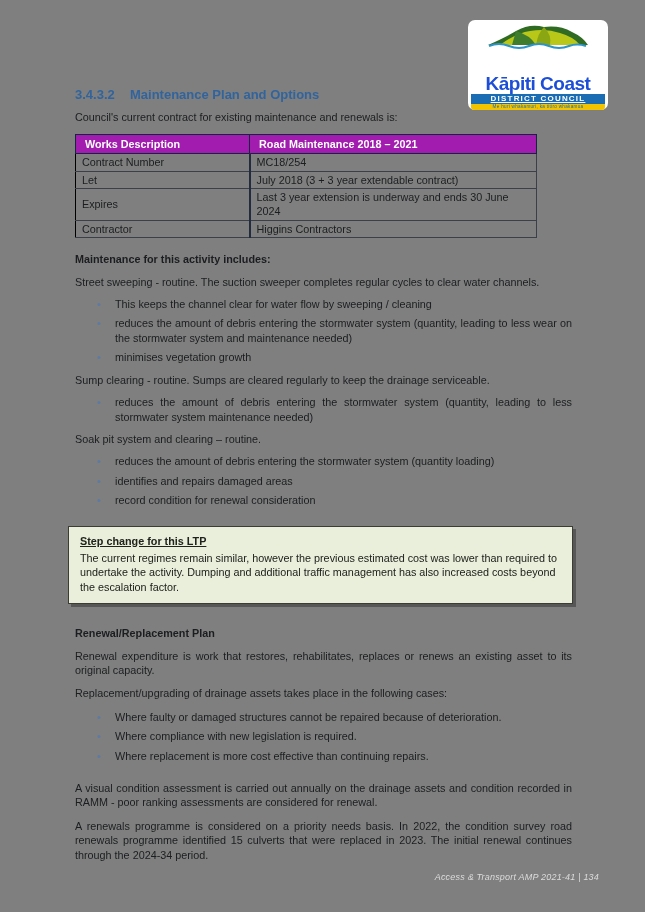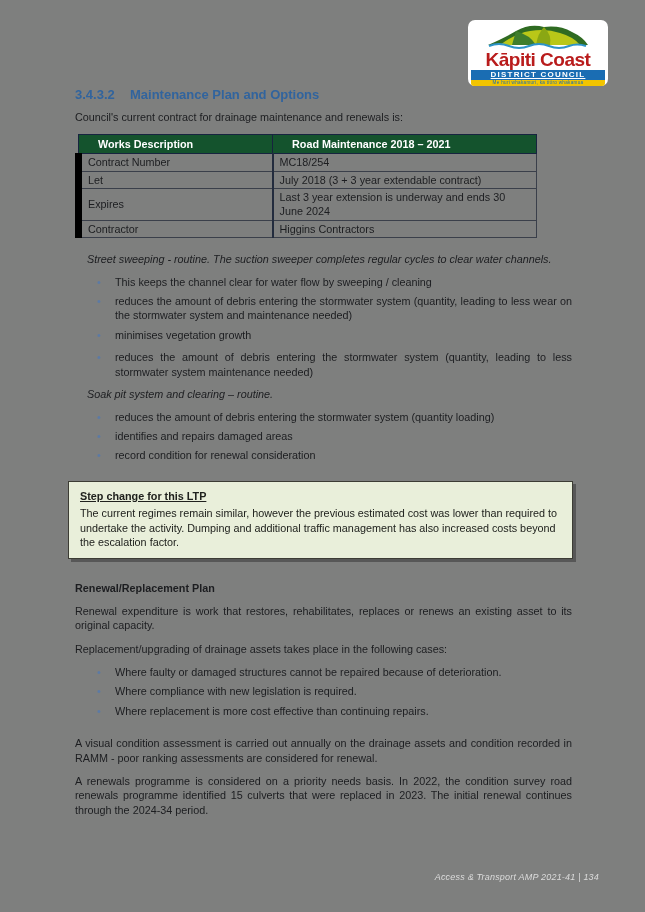--- a/index.html
+++ b/index.html
@@ -20,57 +20,57 @@
   
   .logo{
     position:absolute; top:20px; left:468px; width:140px;
     background:#ffffff; border-radius:7px;
     padding:3px 4px 0 4px; box-sizing:border-box;
     text-align:center;
   }
   .logo-art{height:27px; overflow:hidden;}
   .logo-art svg{display:block; margin:0 auto;}
   .logo-title{
-    color:#b91c1c; font-weight:bold; font-size:19px; line-height:19px;
-    letter-spacing:-0.5px; white-space:nowrap;
+    color:#1d4ed8; font-weight:bold; font-size:19px; line-height:19px;
+    letter-spacing:-0.5px; white-space:nowrap;margin-top:24px;
   }
   .logo-band{
     background:#1a6db3; color:#ffffff; font-weight:bold;
     font-size:8px; line-height:10px; letter-spacing:1.2px;
     margin:1px -1px 0 -1px;
     text-decoration:underline;
   }
   .logo-strip{
     background:#f2c400; color:#1a6db3;
     font-size:4.6px; line-height:6px; letter-spacing:.3px;
     margin:0 -1px; border-radius:0 0 3px 3px;
     white-space:nowrap; overflow:hidden;
   }
   
   .h-blue{
     color:#31649e; font-weight:bold; font-size:13px; margin:0 0 8px 0;
   }
   .h-blue .h-num{display:inline-block; width:55px;}
   p{margin:0 0 9px 0; text-align:justify;}
   .b-head{font-weight:bold; margin:14px 0 8px 0;}
-  .i-line{font-style:italic; margin:8px 0 8px 12px;}
+  .i-line{margin:8px 0 8px 0;}
   
   table.contract{
     border-collapse:collapse; width:462px; margin:6px 0 14px 0;
     font-size:10.8px;
   }
   table.contract th{
-    background:#14532d; color:#ffffff; font-weight:bold; text-align:left;
-    padding:2px 19px; border:1px solid #17243f;
+    background:#a21caf; color:#ffffff; font-weight:bold; text-align:left;
+    padding:2px 9px; border:1px solid #17243f;
   }
   table.contract td{
     padding:1px 6px; border:1px solid #3a3f4a;
     border-left:2px solid #232c3e;
   }
-  table.contract td.lbl{border-left:7px solid #000000;margin-top:40px;}
+  table.contract td.lbl{border-left:1px solid #000000;margin-top:40px;}
   
   ul.blts{margin:4px 0 8px 0; padding:0; list-style:none;}
   ul.blts li{
     position:relative; padding-left:40px; margin:0 0 5px 0; text-align:justify;
   }
   ul.blts li::before{
     content:"•"; position:absolute; left:22px; top:0;
     color:#5b7aa6; font-size:11px;
   }
   
@@ -108,21 +108,21 @@
   <div class="logo-band">DISTRICT COUNCIL</div>
   <div class="logo-strip">Me huri whakamuri, ka titiro whakamua</div>
 </div>
 
 <div class="doc">
 
   <div class="h-blue">
     <span class="h-num">3.4.3.2</span><span>Maintenance Plan and Options</span>
   </div>
 
-  <p>Council's current contract for drainage maintenance and renewals is:</p>
+  <p>Council's current contract for existing maintenance and renewals is:</p>
 
   <table class="contract">
     <thead>
       <tr>
         <th style="width:155px">Works Description</th>
         <th>Road Maintenance 2018 – 2021</th>
       </tr>
     </thead>
     <tbody>
       <tr>
@@ -137,28 +137,30 @@
         <td class="lbl">Expires</td>
         <td>Last 3 year extension is underway and ends 30 June 2024</td>
       </tr>
       <tr>
         <td class="lbl">Contractor</td>
         <td>Higgins Contractors</td>
       </tr>
     </tbody>
   </table>
 
+  <div class="b-head">Maintenance for this activity includes:</div>
 
   <div class="i-line">Street sweeping - routine.  The suction sweeper completes regular cycles to clear water channels.</div>
   <ul class="blts">
     <li>This keeps the channel clear for water flow by sweeping / cleaning</li>
     <li>reduces the amount of debris entering the stormwater system (quantity, leading to less wear on the stormwater system and maintenance needed)</li>
     <li>minimises vegetation growth</li>
   </ul>
 
+  <div class="i-line">Sump clearing - routine.  Sumps are cleared regularly to keep the drainage serviceable.</div>
   <ul class="blts">
     <li>reduces the amount of debris entering the stormwater system (quantity, leading to less stormwater system maintenance needed)</li>
   </ul>
 
   <div class="i-line">Soak pit system and clearing – routine.</div>
   <ul class="blts">
     <li>reduces the amount of debris entering the stormwater system (quantity loading)</li>
     <li>identifies and repairs damaged areas</li>
     <li>record condition for renewal consideration</li>
   </ul>

